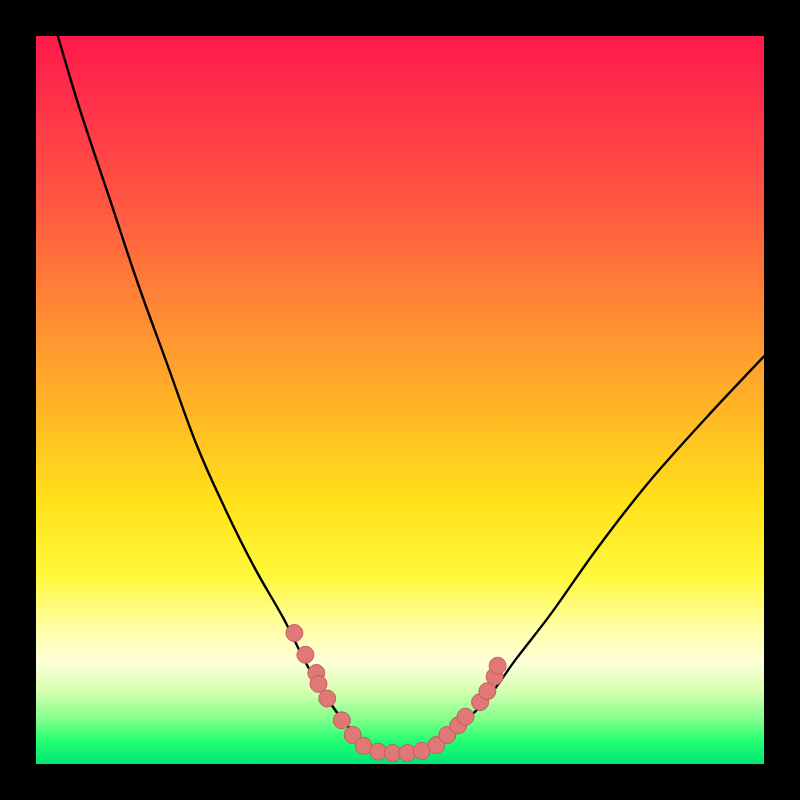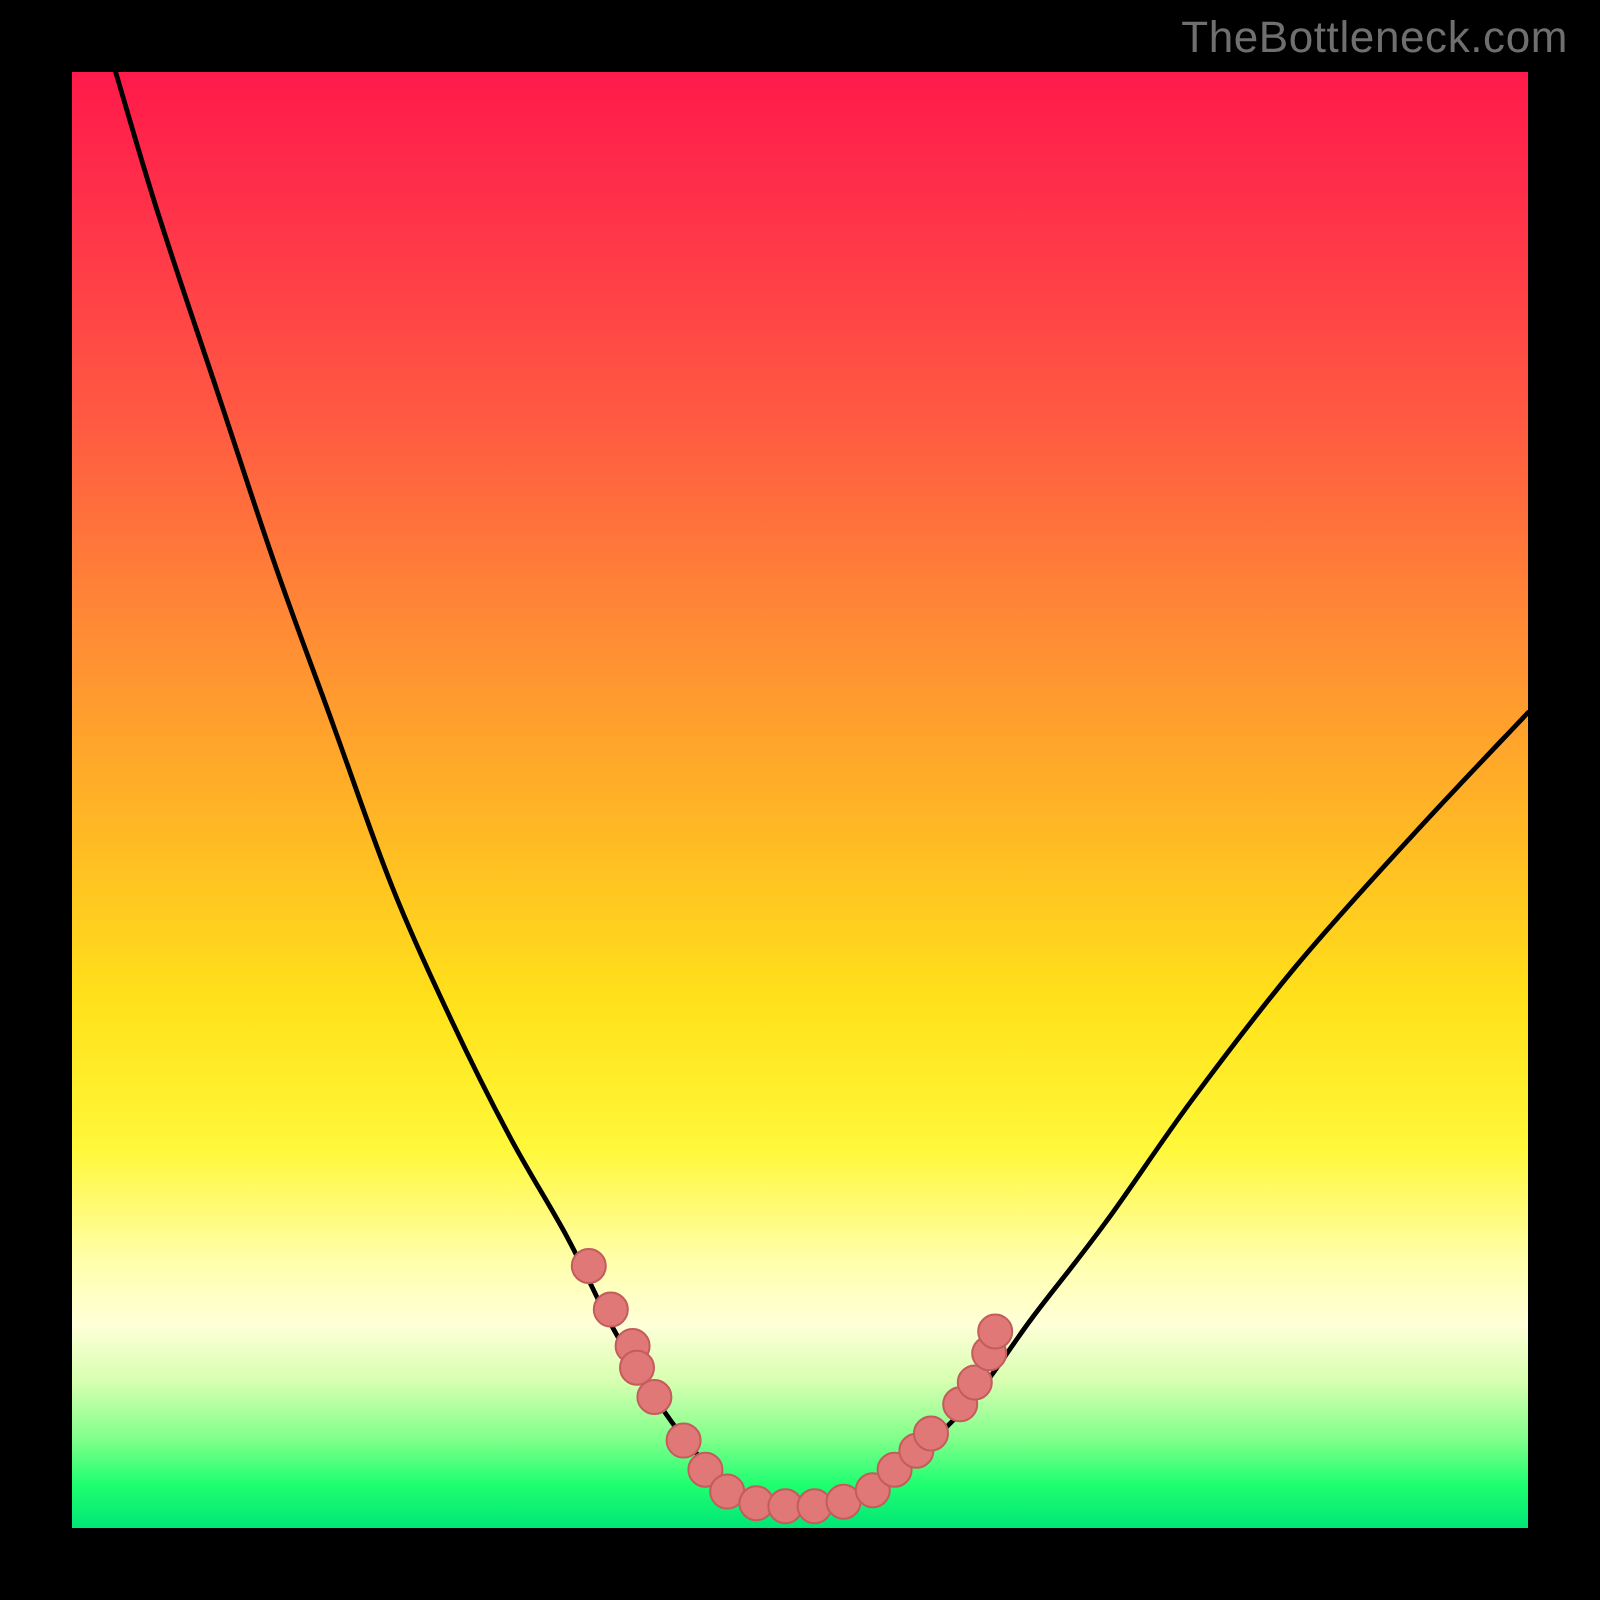--- a/index.html
+++ b/index.html
@@ -91,14 +91,13 @@
           <circle cx="422.2" cy="689.4" r="8.5" fill="#e07878" stroke="#c55c5c" stroke-width="1"></circle>
           <circle cx="429.5" cy="680.7" r="8.5" fill="#e07878" stroke="#c55c5c" stroke-width="1"></circle>
           <circle cx="444.1" cy="666.1" r="8.5" fill="#e07878" stroke="#c55c5c" stroke-width="1"></circle>
           <circle cx="451.4" cy="655.2" r="8.5" fill="#e07878" stroke="#c55c5c" stroke-width="1"></circle>
           <circle cx="458.6" cy="640.6" r="8.5" fill="#e07878" stroke="#c55c5c" stroke-width="1"></circle>
           <circle cx="461.6" cy="629.7" r="8.5" fill="#e07878" stroke="#c55c5c" stroke-width="1"></circle>
         </g>
     </svg>
   </div>
 
-  <div class="watermark">TheBottleneck.com</div>
 </div>
 
 </body></html>

